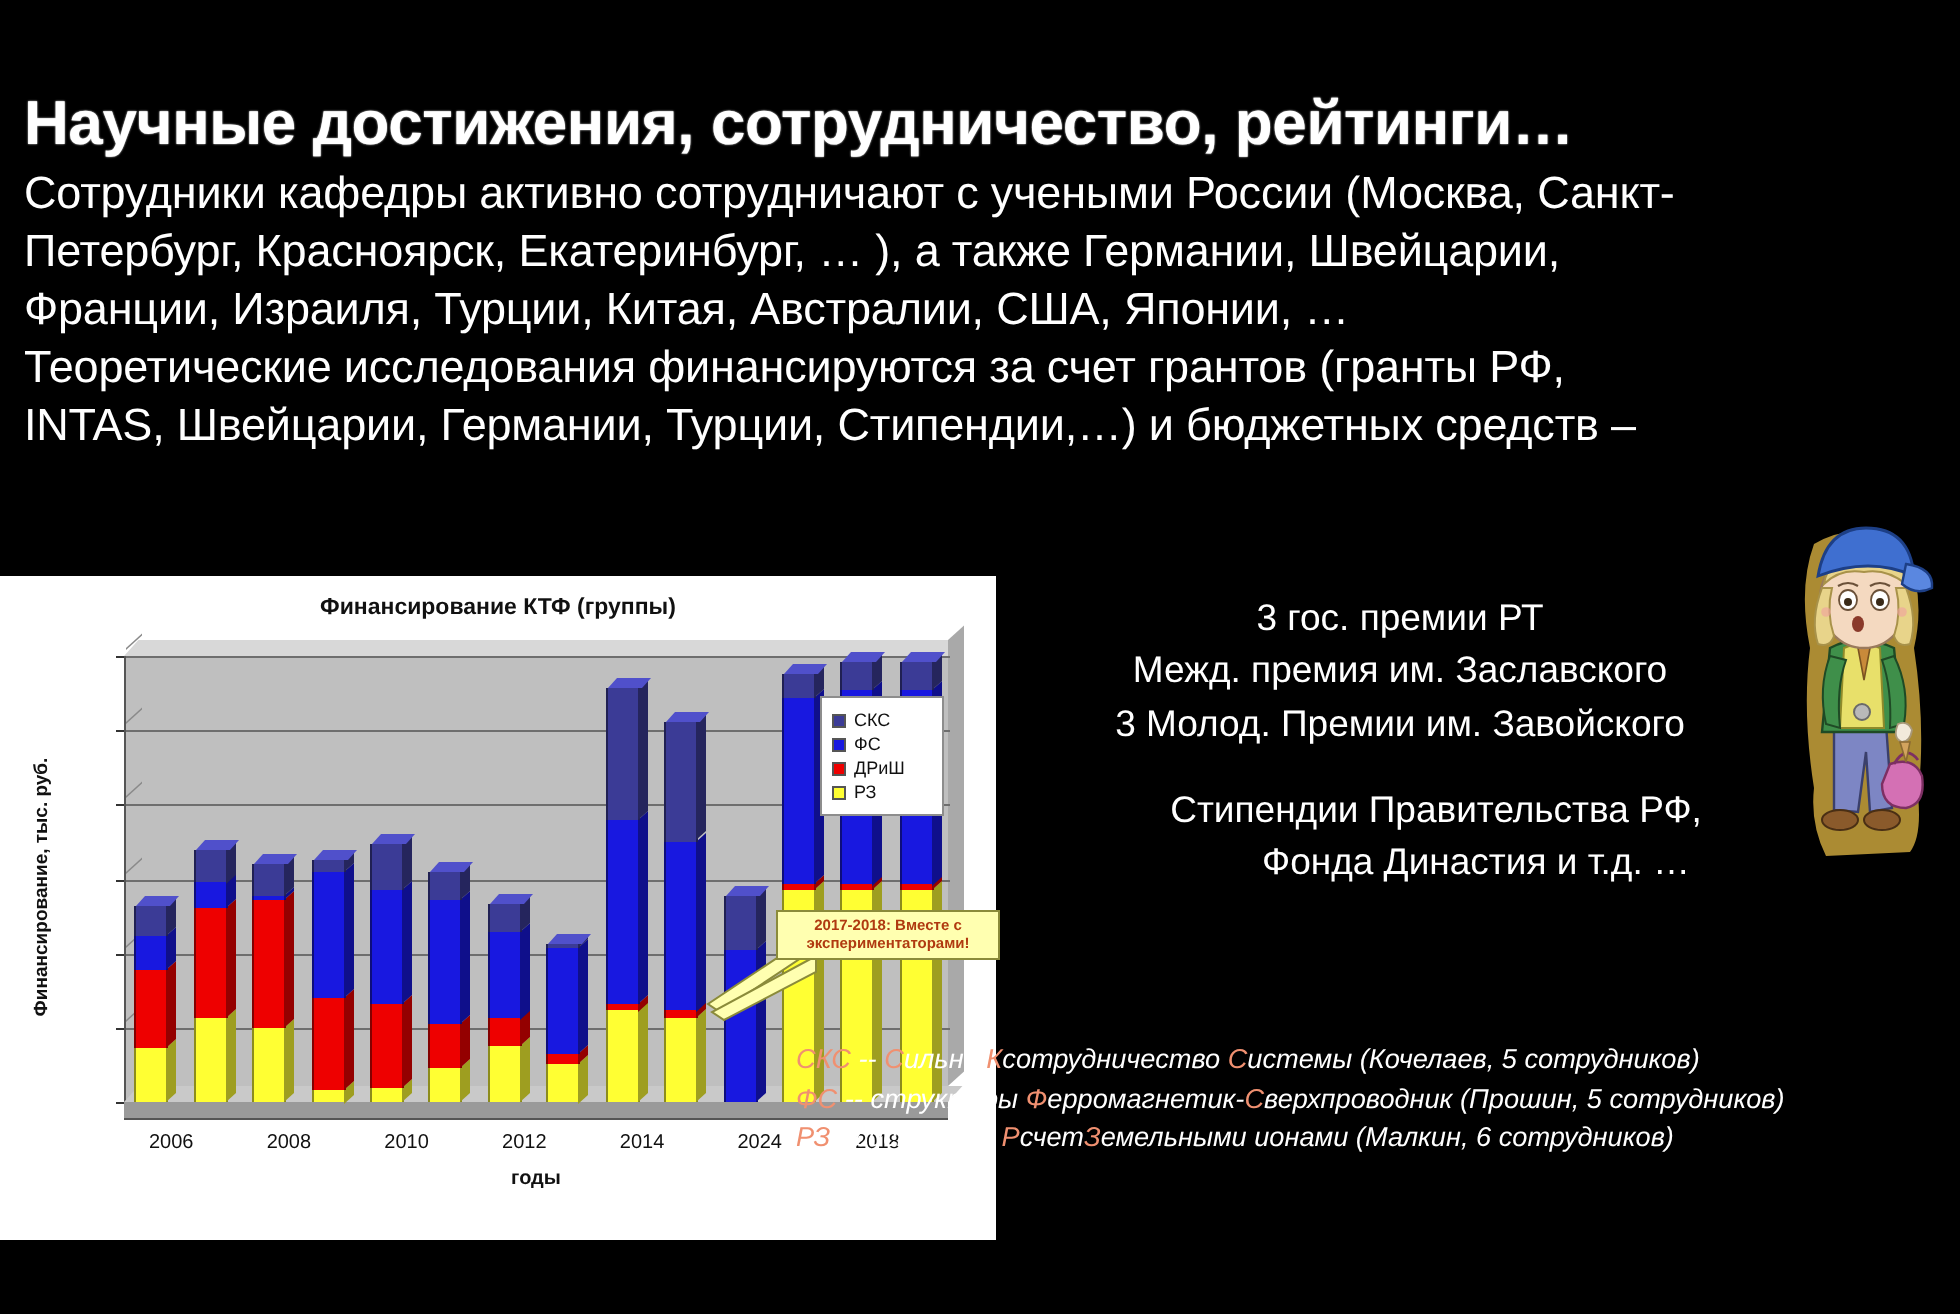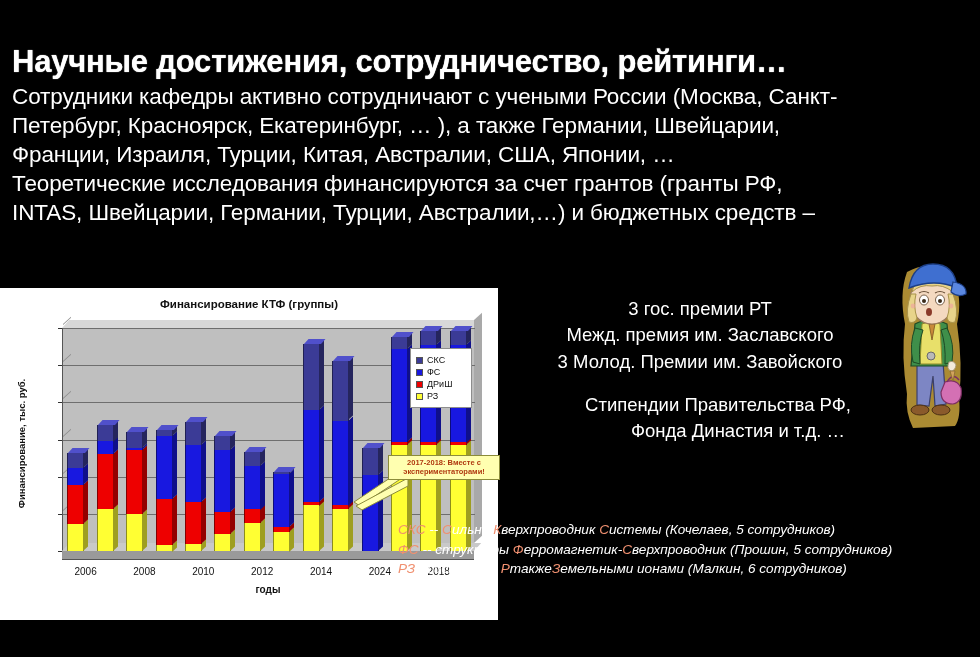--- a/index.html
+++ b/index.html
@@ -150,21 +150,21 @@
 
 <div id="slide">
 
   <div class="hdr">
     <div class="slide-title">Научные достижения, сотрудничество, рейтинги…</div>
     <div id="paragraph">
         <div class="body-line">Сотрудники  кафедры активно сотрудничают с учеными России (Москва, Санкт-</div>
         <div class="body-line">Петербург, Красноярск, Екатеринбург, … ), а также Германии, Швейцарии,</div>
         <div class="body-line">Франции, Израиля, Турции, Китая, Австралии, США, Японии, …</div>
         <div class="body-line">Теоретические исследования  финансируются за счет грантов (гранты РФ,</div>
-        <div class="body-line">INTAS, Швейцарии, Германии, Турции, Австралии,…) и бюджетных средств –</div>
+        <div class="body-line">INTAS, Швейцарии, Германии, Турции, Стипендии,…) и бюджетных средств –</div>
       </div>
   </div>
 
   <div id="chart-panel">
     <div class="chart-title">Финансирование КТФ (группы)</div>
     <div class="ylabel">Финансирование, тыс. руб.</div>
 
     <div id="plot-top"></div>
     <div id="plot-right"></div>
     <div id="plot">
@@ -449,23 +449,23 @@
       <div>3 гос. премии РТ</div>
       <div>Межд. премия им. Заславского</div>
       <div>3 Молод. Премии им. Завойского</div>
     </div>
   <div class="grants">
     <span>Стипендии Правительства РФ,</span>
     <span class="l2">Фонда Династия и т.д. …</span>
   </div>
 
   <div id="key">
-      <div class="key-line"><span class="hd">СКС</span><span> -- </span><span class="hl">С</span><span>ильно </span><span class="hl">К</span><span>верхпроводник </span><span class="hl">С</span><span>истемы (Кочелаев, 5 сотрудников)</span></div>
+      <div class="key-line"><span class="hd">СКС</span><span> -- </span><span class="hl">С</span><span>ильно </span><span class="hl">К</span><span>сотрудничество </span><span class="hl">С</span><span>истемы (Кочелаев, 5 сотрудников)</span></div>
       <div class="key-line"><span class="hd">ФС</span><span> -- </span><span>структуры </span><span class="hl">Ф</span><span>ерромагнетик-</span><span class="hl">С</span><span>верхпроводник (Прошин, 5 сотрудников)</span></div>
-      <div class="key-line"><span class="hd">РЗ</span><span> - </span><span>системы с </span><span class="hl">Р</span><span>также</span><span class="hl">З</span><span>емельными ионами (Малкин,  6 сотрудников)</span></div>
+      <div class="key-line"><span class="hd">РЗ</span><span> - </span><span>системы с </span><span class="hl">Р</span><span>счет</span><span class="hl">З</span><span>емельными ионами (Малкин,  6 сотрудников)</span></div>
     </div>
 
   <svg id="mascot" viewBox="0 0 78 180">
     <g>
       <path d="M14 20 q24 -14 46 4 q10 22 4 48 q6 40 2 74 q2 20 -4 28 l-42 2 q-8 -16 -6 -34 q-6 -38 -2 -70 q-6 -30 2 -52 z" fill="#c9a33c" opacity="0.85"></path>
 
       <path d="M24 110 l26 0 l3 42 l-11 2 l-2 -30 l-4 30 l-12 -1 z" fill="#7d86c4" stroke="#3a3f6b" stroke-width="1.2"></path>
       <ellipse cx="27" cy="158" rx="9" ry="5" fill="#8a5a2b" stroke="#4a2f14" stroke-width="1"></ellipse>
       <ellipse cx="48" cy="158" rx="9" ry="5" fill="#8a5a2b" stroke="#4a2f14" stroke-width="1"></ellipse>
 

